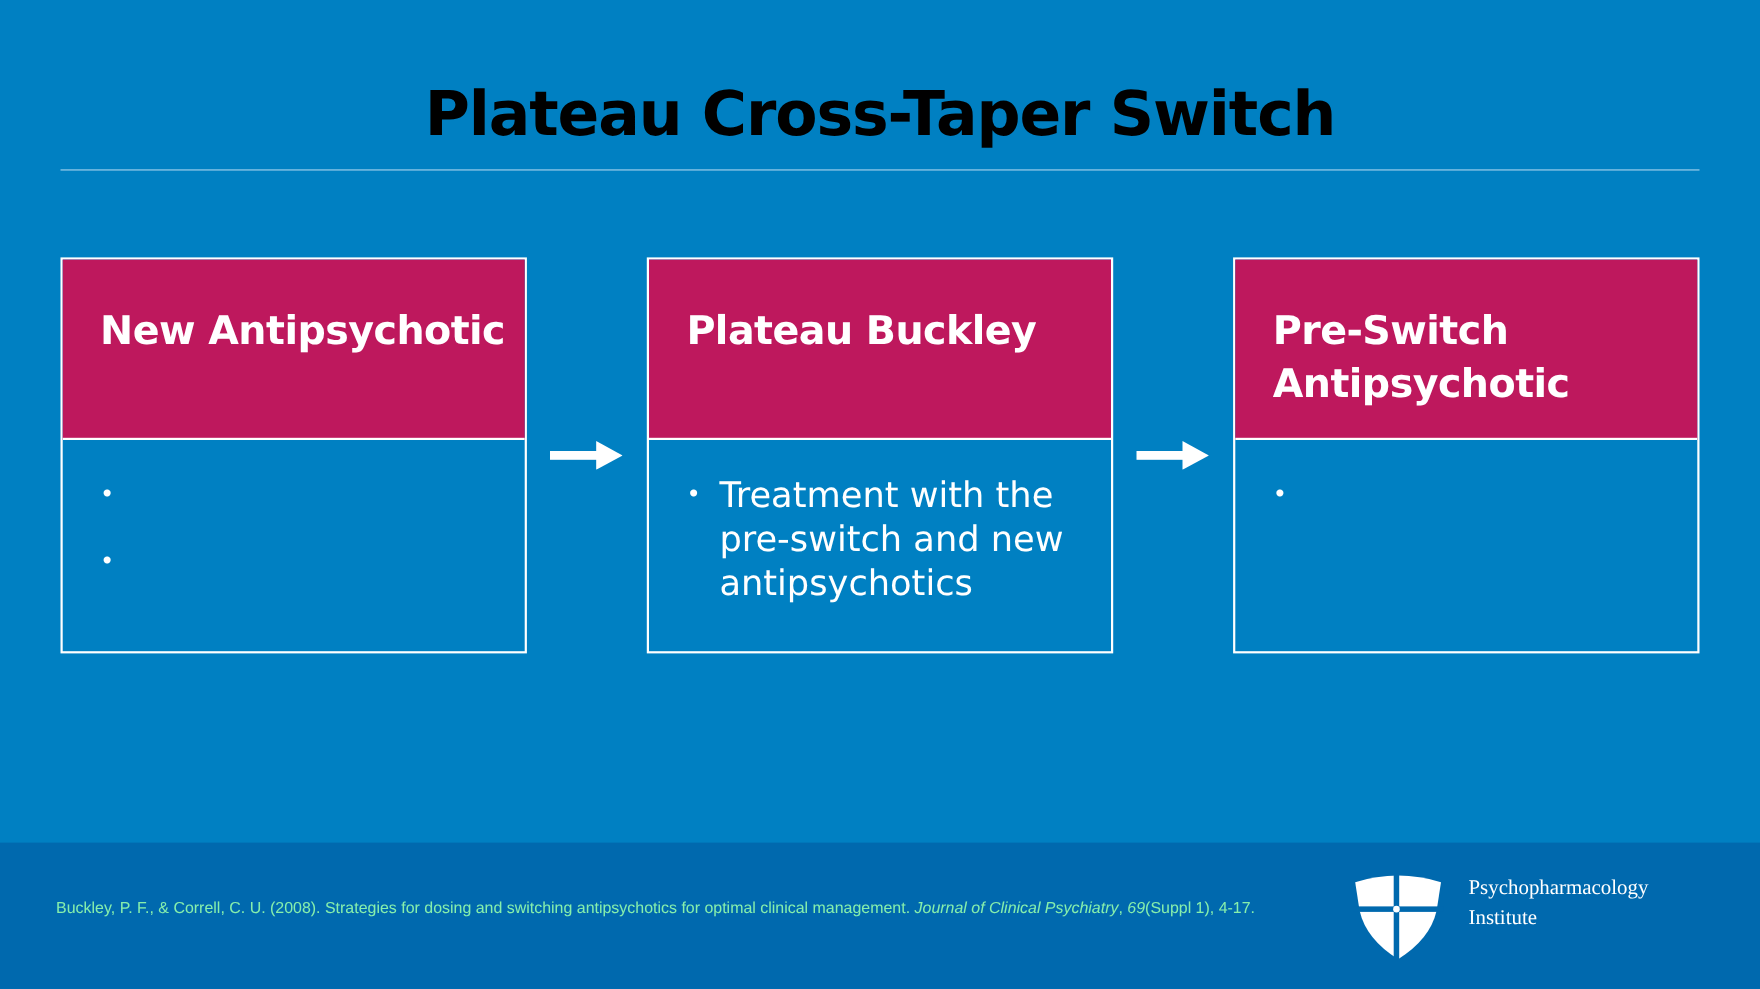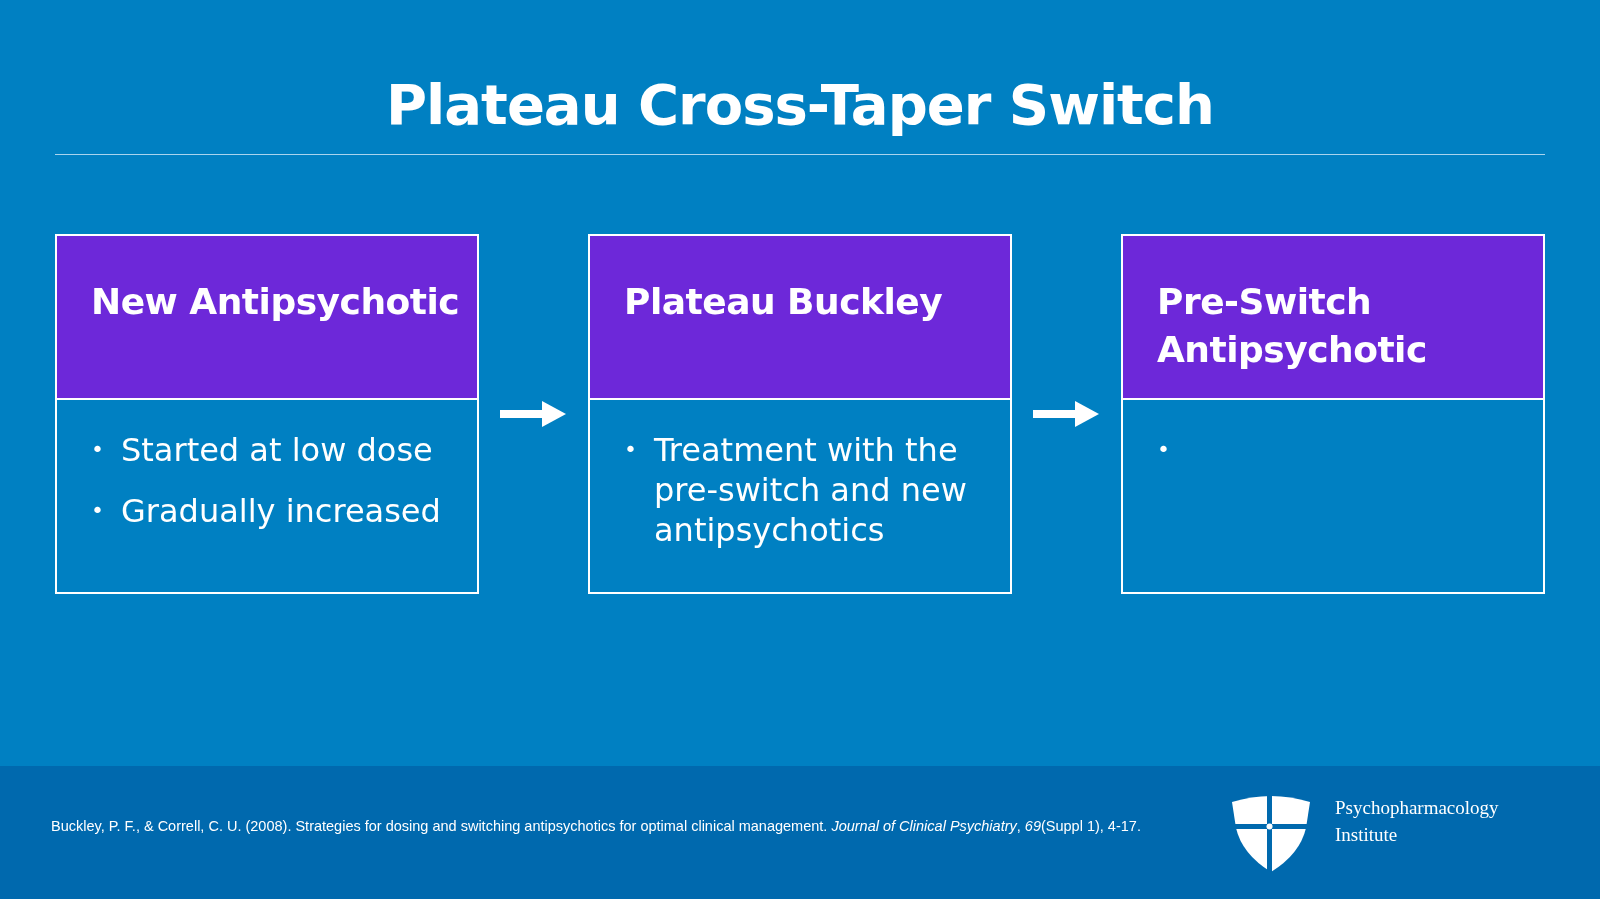--- a/index.html
+++ b/index.html
@@ -1,68 +1,66 @@
 <!DOCTYPE html>
 <html><head>
 <meta charset="utf-8">
 <style>
   * { box-sizing: border-box; margin: 0; padding: 0; }
   html, body { width: 1600px; height: 899px; overflow: hidden; }
   body { background: #0080c2; font-family: "Liberation Sans", sans-serif; color: #fff; position: relative; }
   .title {
     position: absolute; left: 0; top: 72px; width: 1600px; text-align: center;
     font-family: "DejaVu Sans", sans-serif; font-weight: bold; font-size: 56px; letter-spacing: -1px;
-    color: #ffffff;
+    color: #000000;
   }
   .title-rule { position: absolute; left: 55px; top: 154px; width: 1490px; height: 1px; background: #a9d4ee; }
   .box {
     position: absolute; top: 234px; width: 424px; height: 360px;
     border: 2px solid #fff;
   }
   .box-head {
-    height: 164px; background: #6d28d9; border-bottom: 2px solid #fff;
+    height: 164px; background: #be185d; border-bottom: 2px solid #fff;
     padding: 42px 0 0 34px;
     font-family: "DejaVu Sans", sans-serif; font-weight: bold; font-size: 36px; line-height: 48px; letter-spacing: -0.5px;
   }
   .box-body { padding: 30px 20px 0 34px; }
   .bullet {
     display: flex; font-family: "DejaVu Sans", sans-serif; font-size: 32px; line-height: 40px;
     margin-bottom: 21px;
   }
   .bullet .dot { width: 30px; flex: 0 0 30px; font-size: 22px; }
   .arrow { position: absolute; top: 401px; width: 66px; height: 26px; }
   .footer {
     position: absolute; left: 0; top: 766px; width: 1600px; height: 133px; background: #0069ae;
   }
   .citation {
-    position: absolute; left: 51px; top: 51px; font-size: 14.5px; line-height: 19px; color: #ffffff;
+    position: absolute; left: 51px; top: 51px; font-size: 14.5px; line-height: 19px; color: #86efac;
   }
   .citation i { font-style: italic; }
   .logo { position: absolute; left: 1230px; top: 28px; width: 82px; height: 78px; }
   .brand {
     position: absolute; left: 1335px; top: 28px; font-family: Liberation Serif, serif;
     font-size: 19px; line-height: 27px; color: #ffffff;
   }
 </style>
 </head>
 <body>
 
 <div class="title">Plateau Cross-Taper Switch</div>
 <div class="title-rule"></div>
 
 <div class="box" style="left:55px;">
   <div class="box-head">New Antipsychotic</div>
   <div class="box-body">
     <div class="bullet">
         <span class="dot">•</span>
-        <span>Started at low dose</span>
       </div>
     <div class="bullet">
         <span class="dot">•</span>
-        <span>Gradually increased</span>
       </div>
   </div>
 </div>
 
 <svg class="arrow" style="left:500px;" viewBox="0 0 66 26">
   <rect x="0" y="9" width="44" height="8" fill="#fff"></rect>
     <polygon points="42,0 66,13 42,26" fill="#fff"></polygon>
 </svg>
 
 <div class="box" style="left:588px;">

